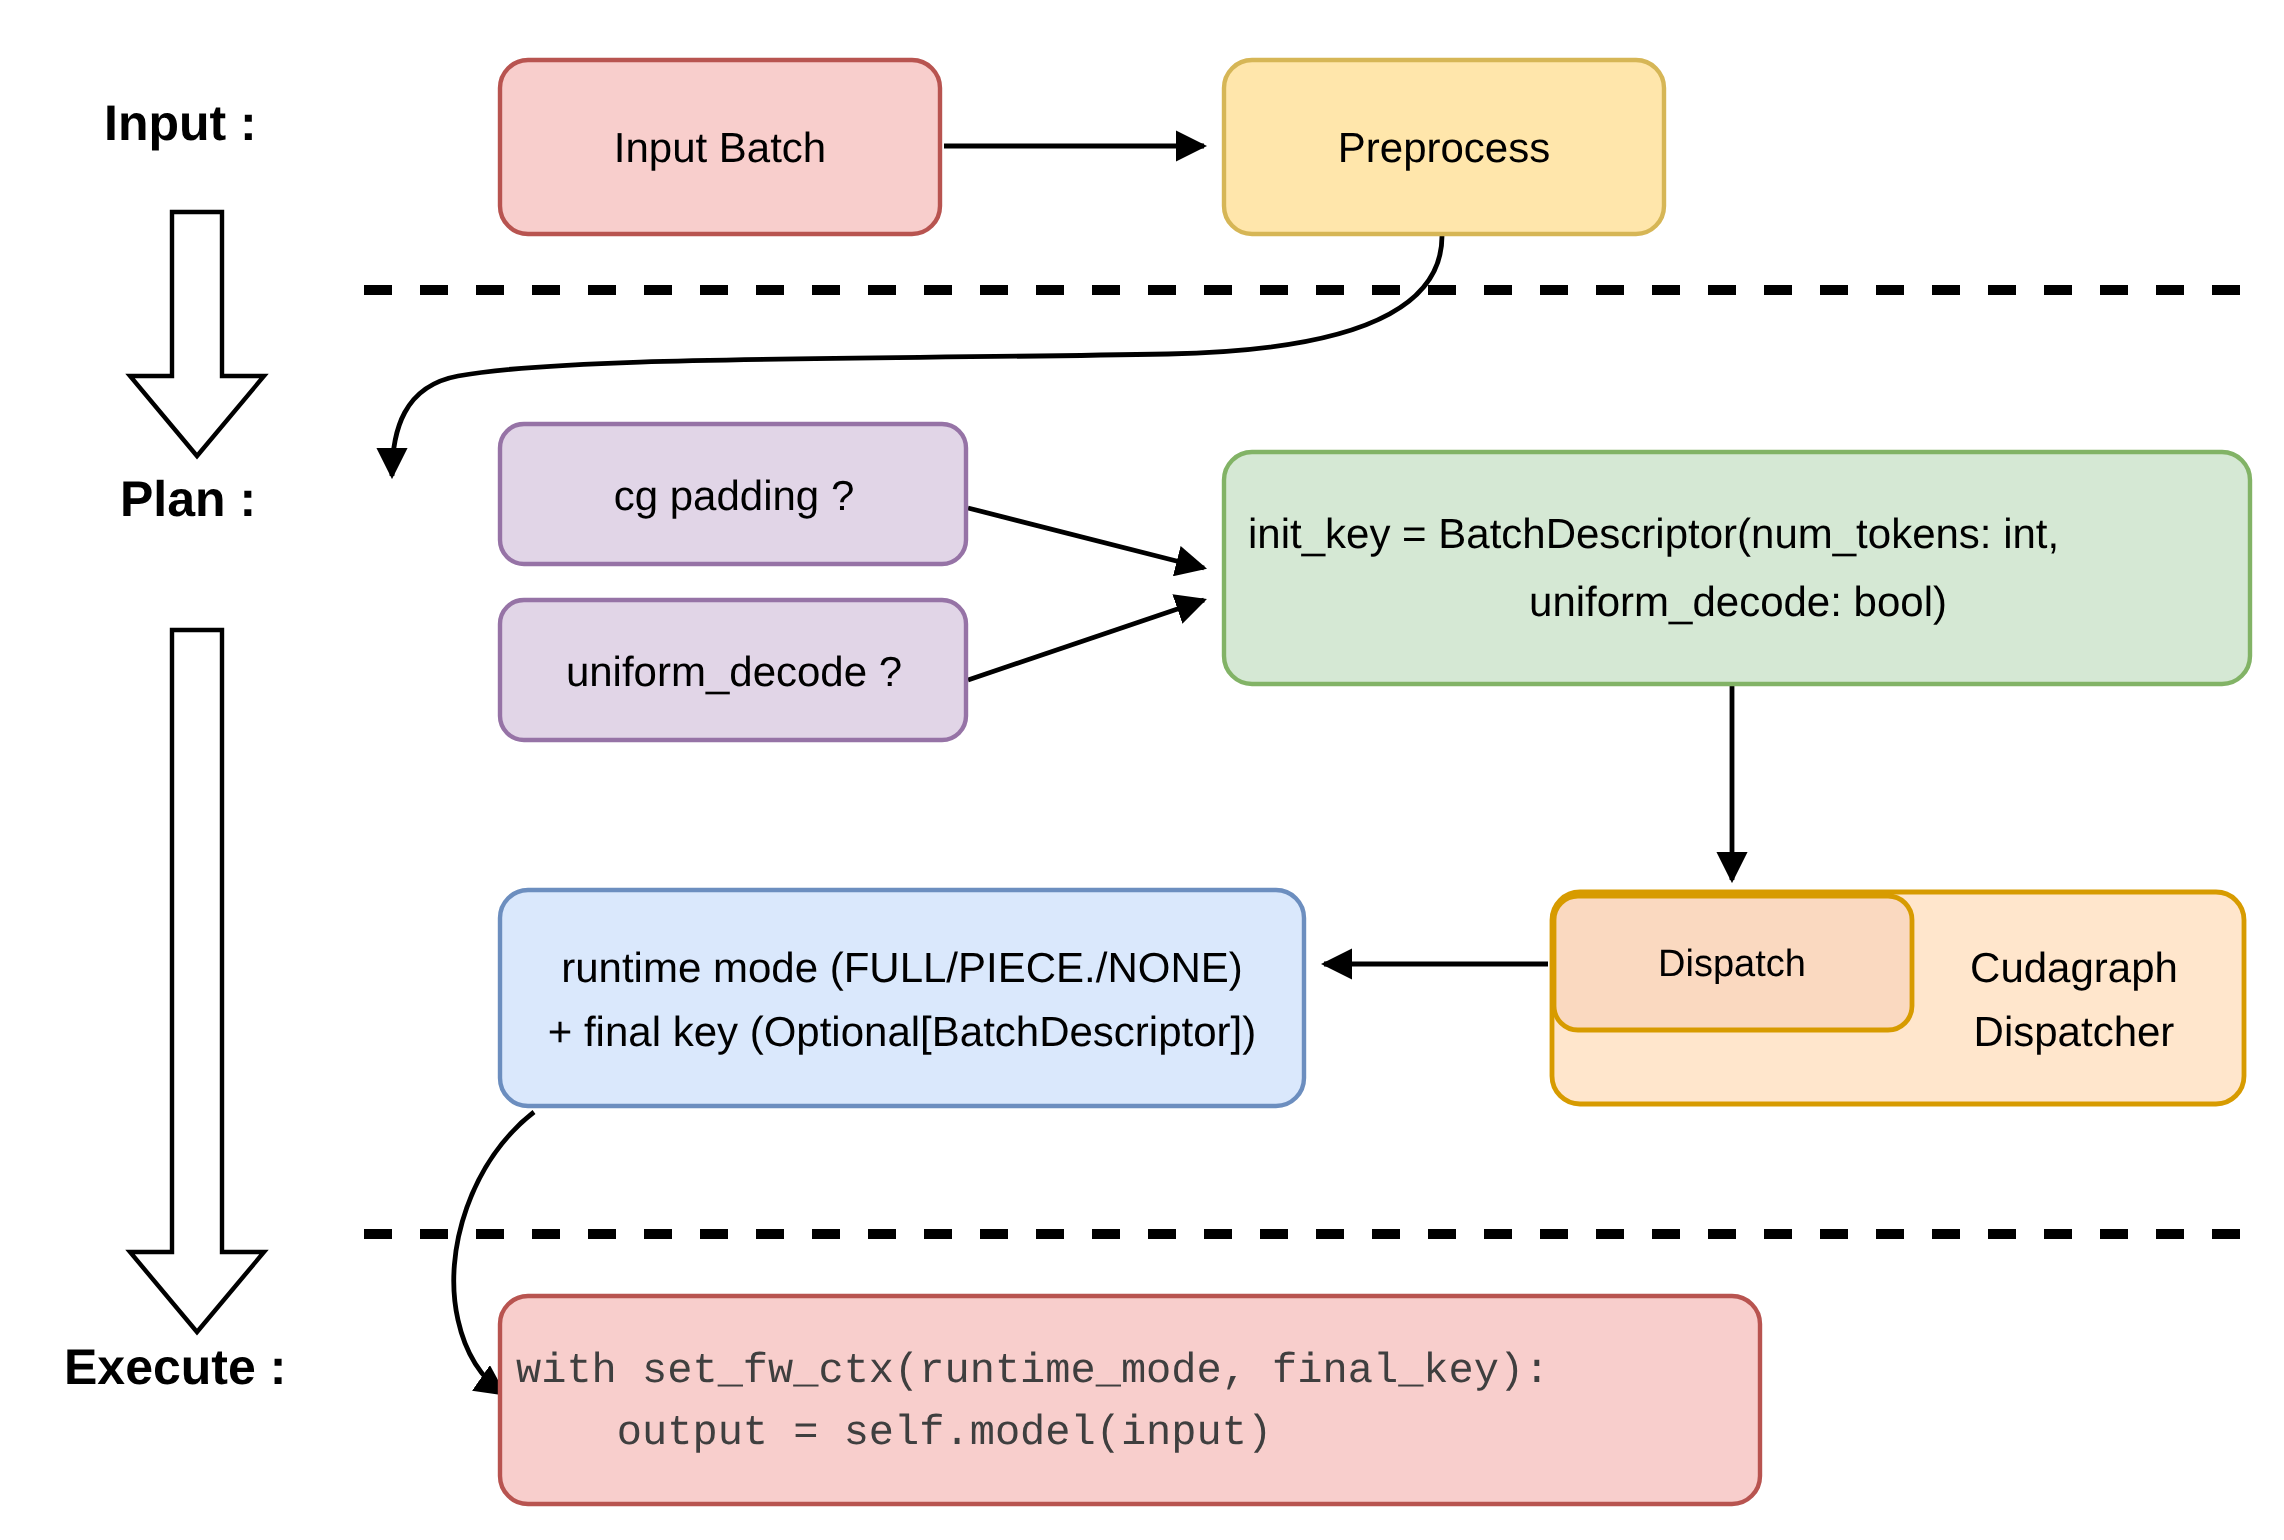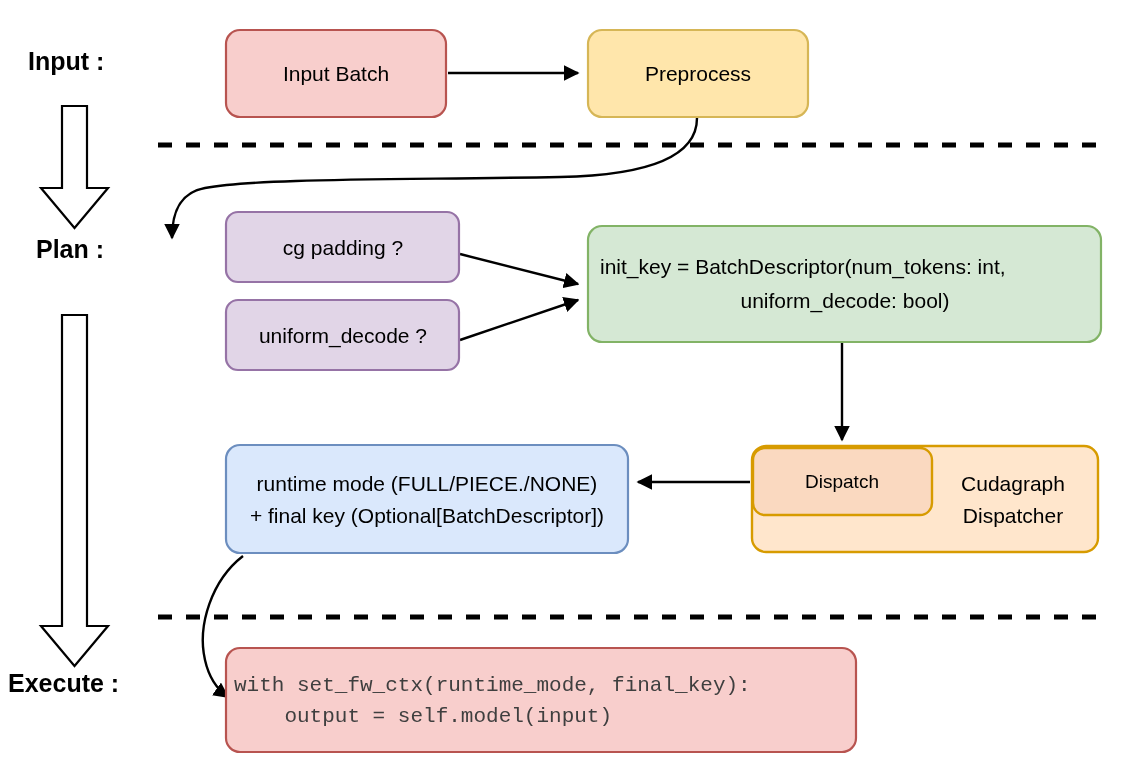--- a/index.html
+++ b/index.html
@@ -10,20 +10,21 @@
   body {
     width: 1142px;
     height: 770px;
     font-family: "Liberation Sans", sans-serif;
     overflow: hidden;
   }
   #diagram-root {
     position: relative;
     width: 1023px;
     height: 770px;
+    padding-left: 24px;
   }
   svg.diagram {
     display: block;
     width: 1142px;
     height: 770px;
   }
   .stage-label {
     font-family: "Liberation Sans", sans-serif;
     font-weight: bold;
     font-size: 25px;

